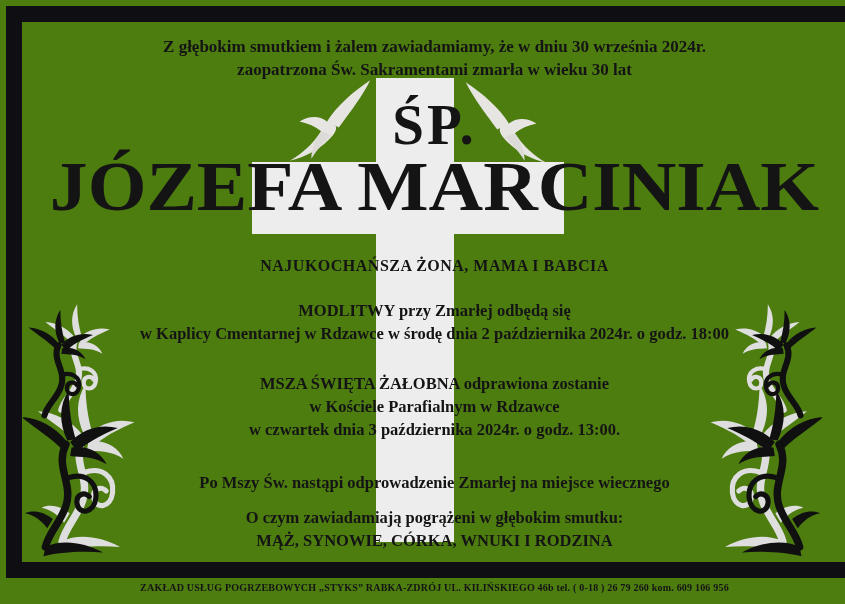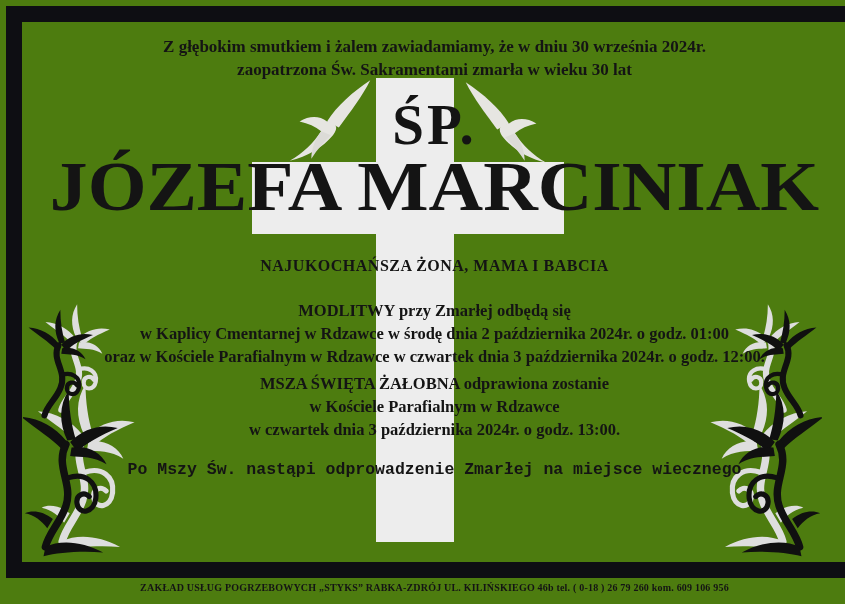--- a/index.html
+++ b/index.html
@@ -27,21 +27,21 @@
   .pet{fill:currentColor;}
   
   .tb{position:absolute;left:30px;right:30px;text-align:center;z-index:4;}
   .intro{top:35px;font-size:17px;line-height:23px;}
   .sp{top:92px;font-size:57px;letter-spacing:3px;}
   .name{top:150px;font-size:70px;line-height:74px;transform:scaleX(1.08);transform-origin:center;white-space:nowrap;}
   .sub{top:257px;font-size:16px;letter-spacing:.5px;}
   .par{font-size:16.5px;line-height:23px;}
   .p1{top:299px;}
   .p2{top:372px;}
-  .p3{top:458px;font-family:Liberation Mono, monospace;}
+  .p3{top:471px;}
   .p4{top:506px;}
   .footer{top:582px;font-size:10px;letter-spacing:.2px;white-space:nowrap;}
 </style>
 </head>
 <body>
 
 <div class="page">
 
   <svg width="0" height="0" style="position:absolute" xmlns="http://www.w3.org/2000/svg" xmlns:xlink="http://www.w3.org/1999/xlink" aria-hidden="true">
     <defs>
@@ -105,30 +105,33 @@
   </div>
 
   <div class="tb sp">ŚP.</div>
 
   <div class="tb name">JÓZEFA MARCINIAK</div>
 
   <div class="tb sub">NAJUKOCHAŃSZA ŻONA, MAMA I BABCIA</div>
 
   <div class="tb par p1">
     <div>MODLITWY przy Zmarłej odbędą się</div>
-    <div>w Kaplicy Cmentarnej w Rdzawce w środę dnia 2 października 2024r. o godz. 01:00</div>
-    <div>oraz w Kościele Parafialnym w Rdzawce w czwartek dnia 3 października 2024r. o godz. 12:00.</div>
+    <div>w Kaplicy Cmentarnej w Rdzawce w środę dnia 2 października 2024r. o godz. 18:00</div>
   </div>
 
   <div class="tb par p2">
     <div>MSZA ŚWIĘTA ŻAŁOBNA odprawiona zostanie</div>
     <div>w Kościele Parafialnym w Rdzawce</div>
     <div>w czwartek dnia 3 października 2024r. o godz. 13:00.</div>
   </div>
 
   <div class="tb par p3">
     <div>Po Mszy Św. nastąpi odprowadzenie Zmarłej na miejsce wiecznego</div>
   </div>
 
+  <div class="tb par p4">
+    <div>O czym zawiadamiają pogrążeni w głębokim smutku:</div>
+    <div>MĄŻ, SYNOWIE, CÓRKA, WNUKI I RODZINA</div>
+  </div>
 
   <div class="tb footer">ZAKŁAD USŁUG POGRZEBOWYCH „STYKS” RABKA-ZDRÓJ UL. KILIŃSKIEGO 46b tel. ( 0-18 ) 26 79 260 kom.  609 106 956</div>
 
 </div>
 
 </body></html>

